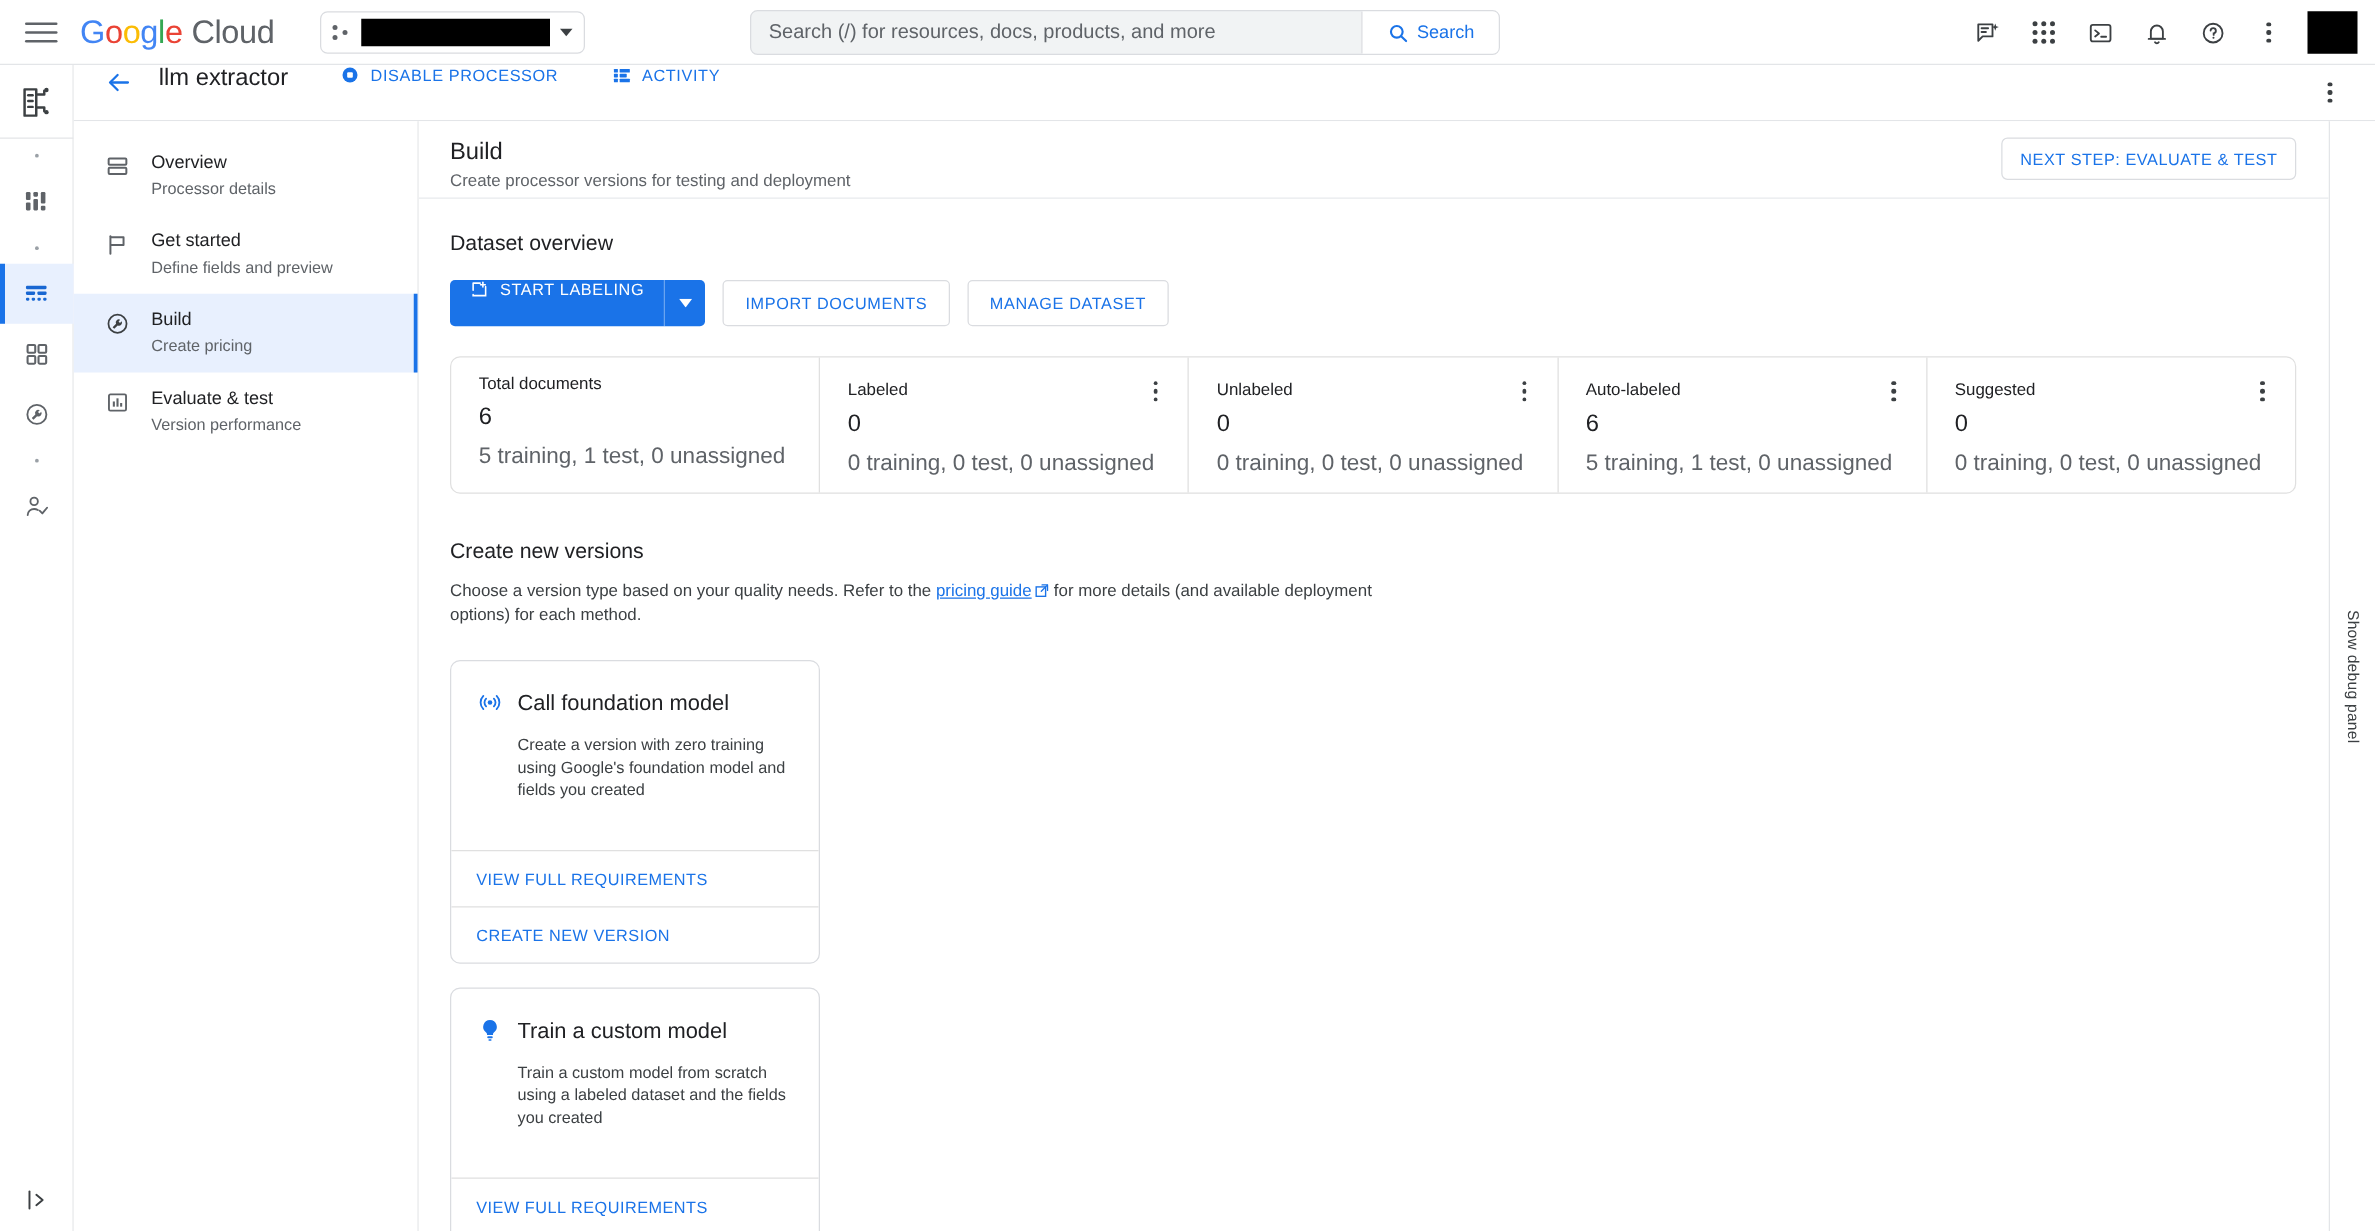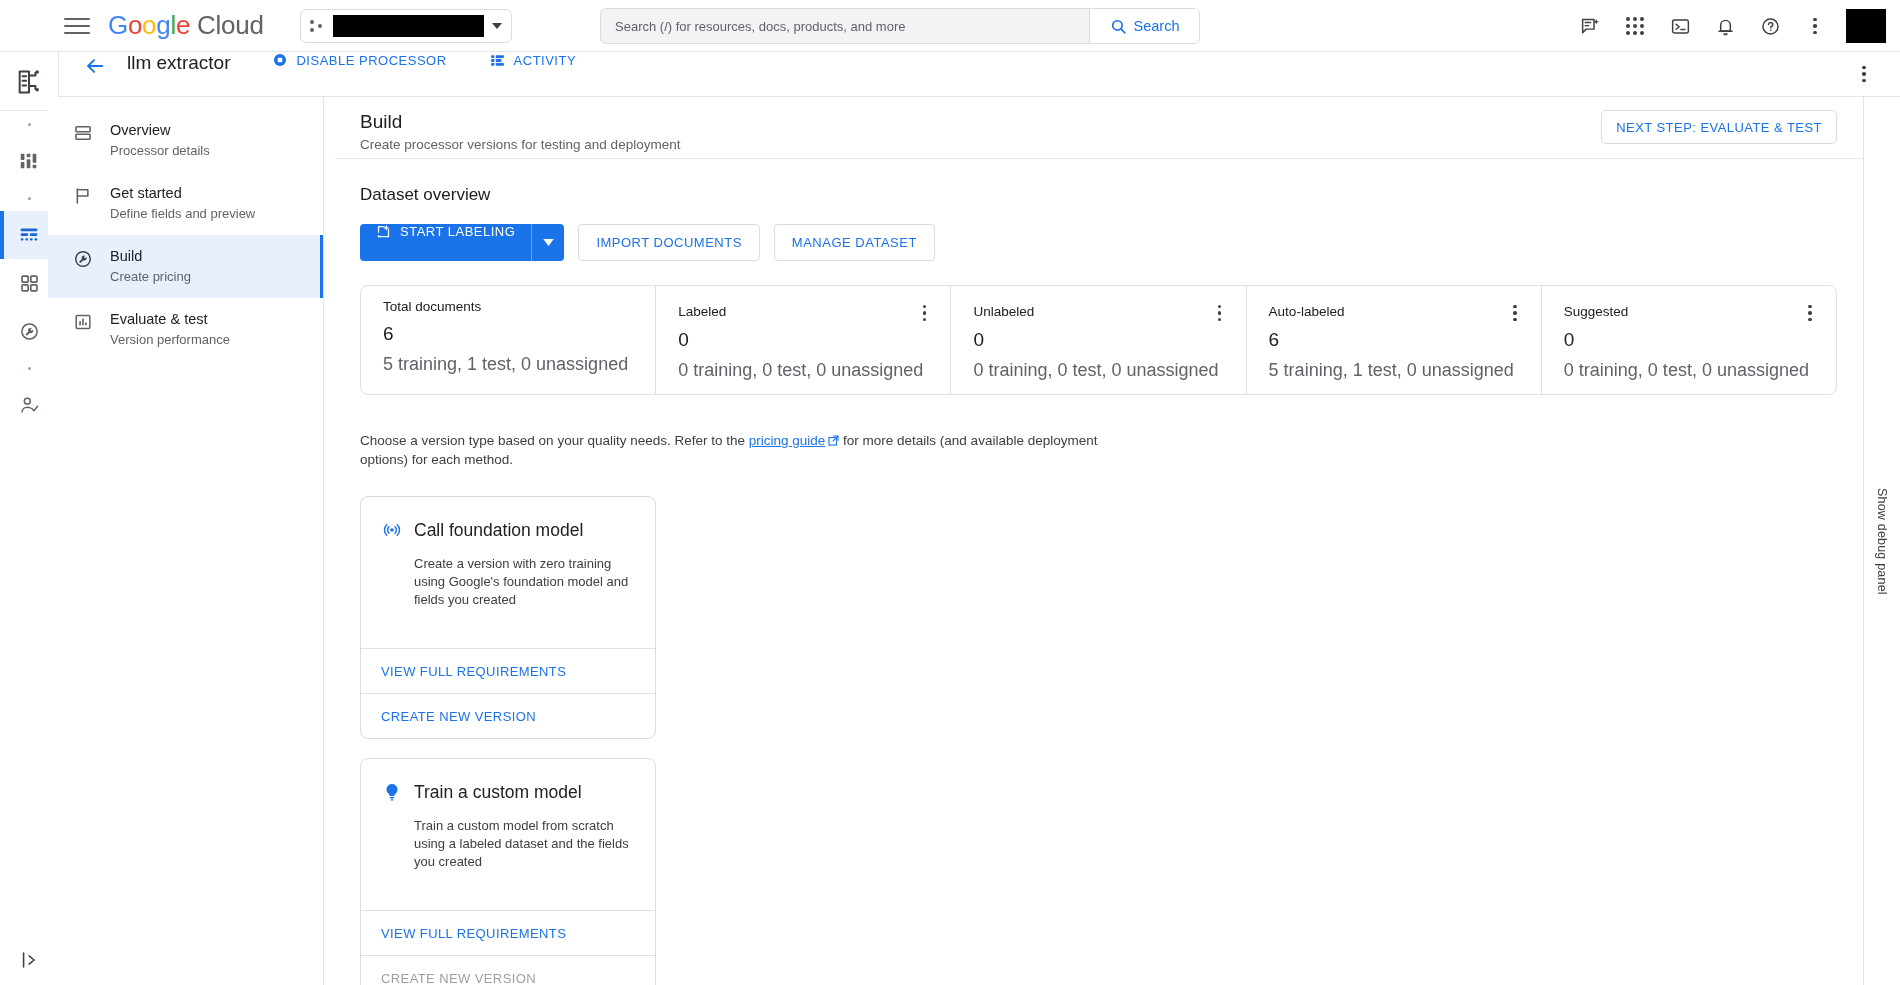--- a/index.html
+++ b/index.html
@@ -8,21 +8,21 @@
     font-family: "Liberation Sans", sans-serif;
     background: #fff; color: #202124;
     overflow: hidden;
   }
   body { position: relative; }
 
   
   .topbar {
     position: absolute; top: 0; left: 0; width: 1900px; height: 52px;
     background: #fff; border-bottom: 1px solid #e3e5e8;
-    display: flex; align-items: center; padding-left: 44px;
+    display: flex; align-items: center;
   }
   .hamburger { width: 26px; height: 20px; margin-left: 20px; margin-right: 18px;
                display: flex; flex-direction: column; justify-content: space-between;
                cursor: pointer; padding: 2px 0; }
   .hamburger span { display: block; height: 2px; background: #5f6368; border-radius: 1px; }
   .brand { font-size: 26px; letter-spacing: -0.3px; white-space: nowrap; }
   .brand .g1 { color:#4285F4; } .brand .o1 { color:#EA4335; } .brand .o2 { color:#FBBC05; }
   .brand .g2 { color:#4285F4; } .brand .l { color:#34A853; } .brand .e { color:#EA4335; }
   .brand .cloud { color:#5f6368; margin-left: 7px; }
 
@@ -41,21 +41,21 @@
   .caret-dn { width:0;height:0;border-left:5px solid transparent;border-right:5px solid transparent;
               border-top:6px solid #3c4043; flex:none; }
 
   .searchwrap {
     position:absolute; left:600px; top:8px; width:600px; height:36px;
     border:1px solid #dadce0; border-radius:6px; background:#f1f3f4;
     display:flex; align-items:center; overflow:hidden;
   }
   .searchwrap input {
     flex:1; border:none; outline:none; background:transparent; height:100%;
-    padding:0 14px; font-size:13px; font-family:inherit; color:#3c4043;
+    padding:0 14px; font-size:16px; font-family:inherit; color:#3c4043;
   }
   .searchwrap input::placeholder { color:#5f6368; }
   .search-btn {
     width:110px; height:100%; background:#fff; border-left:1px solid #dadce0;
     display:flex; align-items:center; justify-content:center; gap:7px;
     color:#1a73e8; font-size:14.5px; font-weight:500; cursor:pointer;
   }
 
   .hdr-icons { position:absolute; right:0; top:0; height:52px; display:flex; align-items:center; gap:5px; padding-right:14px; }
   .hicon { width:40px; height:40px; border-radius:50%; display:flex; align-items:center; justify-content:center; cursor:pointer; color:#3c4043; }
@@ -91,21 +91,21 @@
   .back-arrow { margin-left:22px; margin-right:18px; width:28px; height:28px;
                 display:flex; align-items:center; justify-content:center; cursor:pointer; color:#1a73e8; }
   .page-title { font-size:19px; color:#202124; font-weight:400; }
   .tb-action { display:flex; align-items:center; gap:8px; margin-left:42px;
                color:#1a73e8; font-size:13px; font-weight:500; letter-spacing:.5px; cursor:pointer; }
   .tb-more { position:absolute; right:20px; top:50%; transform:translateY(-50%);
              width:32px; height:32px; display:flex; align-items:center; justify-content:center; cursor:pointer; }
 
   
   .subnav {
-    position:absolute; left:48px; top:97px; width:276px; height:888px;
+    position:absolute; left:59px; top:97px; width:276px; height:888px;
     border-right:1px solid #e3e5e8; background:#fff; padding-top:12px;
   }
   .nav-item {
     display:flex; gap:16px; padding:12px 14px 12px 24px; cursor:pointer; position:relative;
   }
   .nav-item.active { background:#e8f0fe; }
   .nav-item.active::after { content:""; position:absolute; right:0; top:0; bottom:0; width:3px; background:#1a73e8; }
   .nav-ico { width:22px; height:22px; flex:none; color:#5f6368; display:flex; align-items:center; justify-content:center; margin-top:1px; }
   .nav-item.active .nav-ico { color:#3c4043; }
   .nav-txt-main { font-size:14.5px; color:#202124; line-height:19px; }
@@ -541,20 +541,21 @@
             <div class="dots-v">
               <i></i>
               <i></i>
               <i></i>
             </div>
           </div>
       </div>
     </div>
 
     <div class="sec2">
+      <div class="sec-title">Create new versions</div>
       <div class="sec2-desc">
         <span>Choose a version type based on your quality needs. Refer to the </span><span class="link-inline">pricing guide</span><span class="extlink"><svg width="11" height="11" viewBox="0 0 14 14" fill="none" stroke="#1a73e8" stroke-width="1.4">
               <rect x="1.2" y="3.2" width="9.6" height="9.6"></rect>
               <polyline points="7.2,1.2 12.8,1.2 12.8,6.8" stroke-linecap="round" stroke-linejoin="round"></polyline>
               <line x1="6.4" y1="7.6" x2="12.6" y2="1.4" stroke-linecap="round"></line>
             </svg></span><span> for more details (and available deployment options) for each method.</span>
       </div>
 
       <div class="cards">
 

